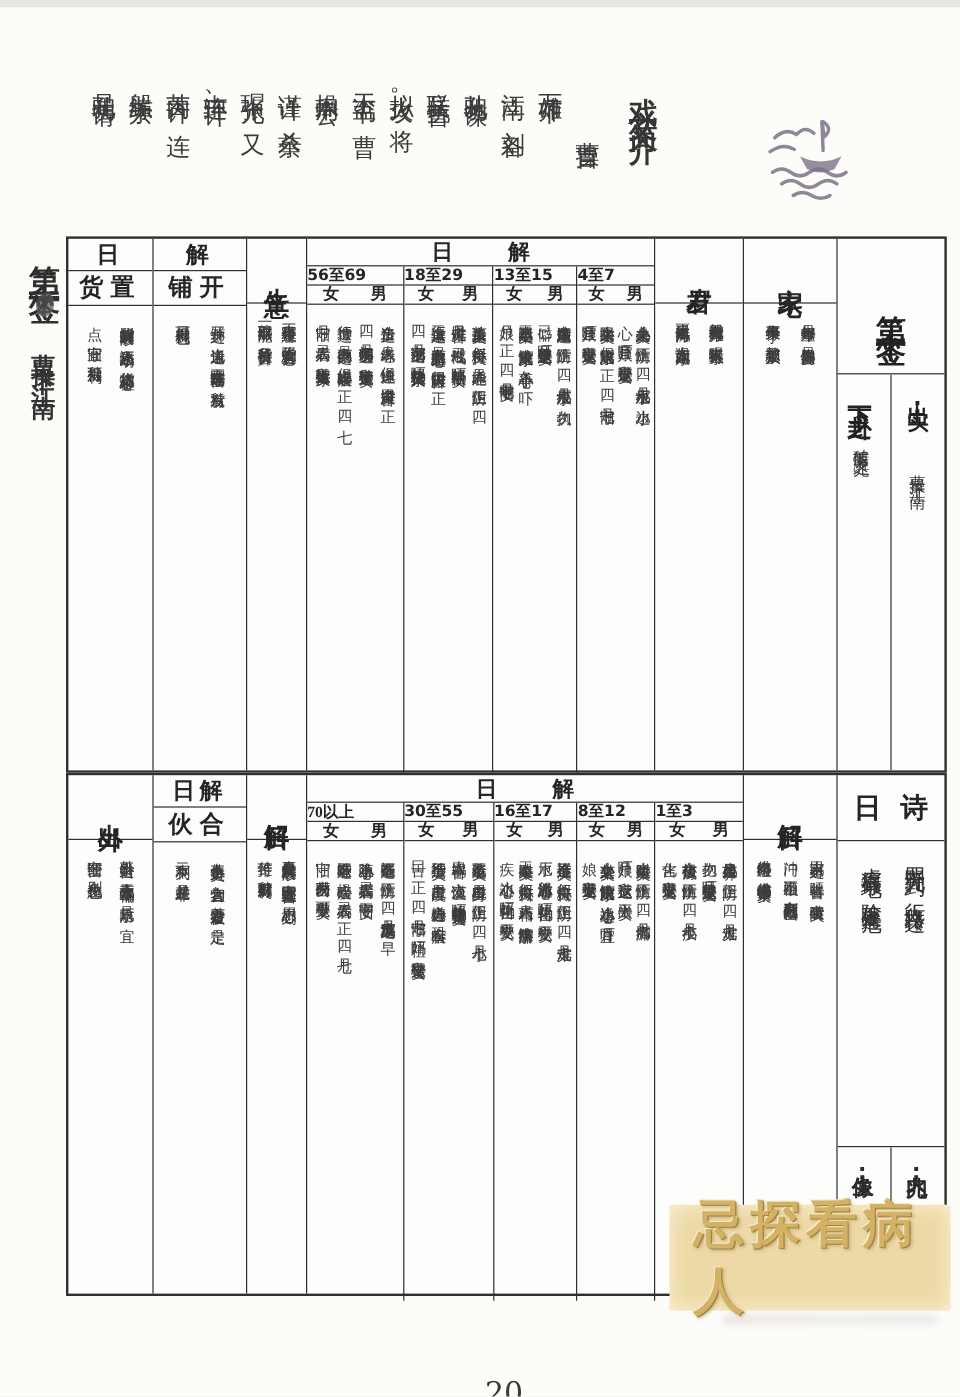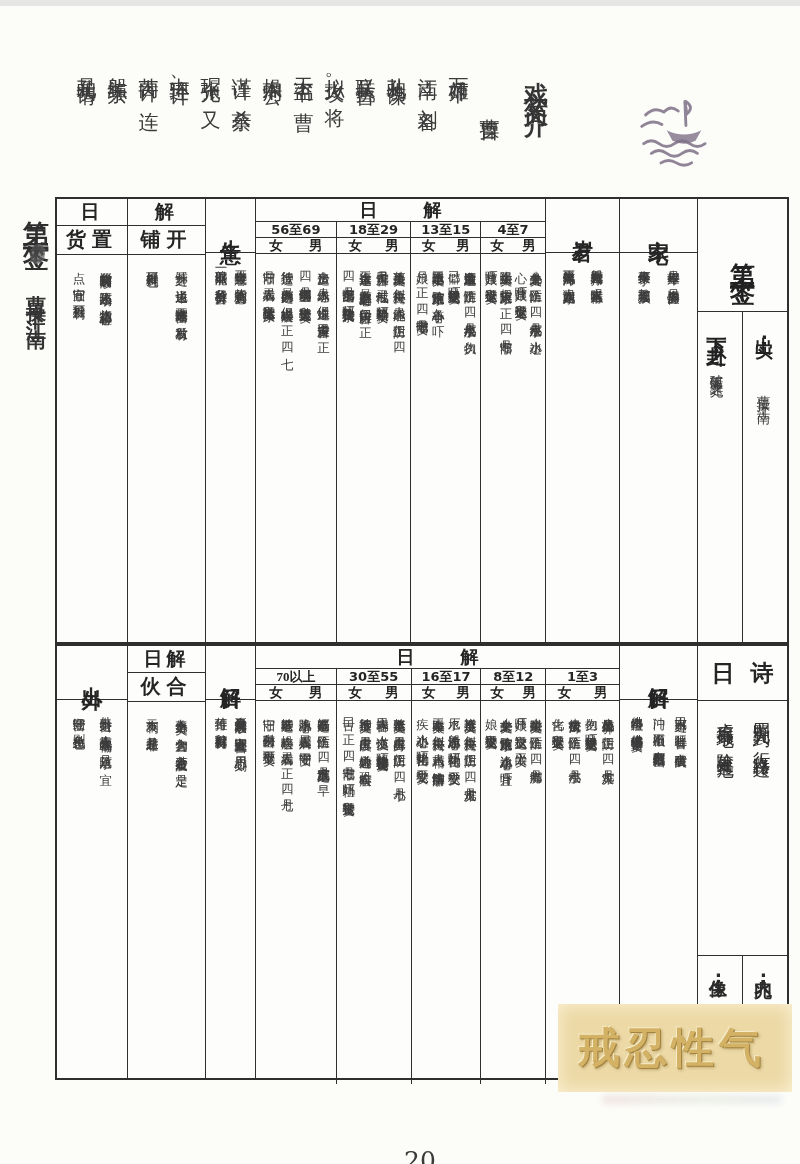--- a/index.html
+++ b/index.html
@@ -39,21 +39,21 @@
 
   .hdr-single{height:54px;border-bottom:1.8px solid #2f2f2f;display:flex;align-items:center;justify-content:center;}
   .hdr-single .vspan{writing-mode:vertical-rl;text-orientation:upright;font-size:21px;font-weight:700;letter-spacing:3px;color:#252525;}
   .hdr-top{height:26px;border-bottom:1.8px solid #2f2f2f;display:flex;align-items:center;justify-content:center;
            font-size:19px;font-weight:700;letter-spacing:4px;color:#252525;}
   .hdr-bottom{height:28px;border-bottom:1.8px solid #2f2f2f;display:flex;align-items:center;justify-content:center;
               font-size:20px;font-weight:700;letter-spacing:6px;color:#252525;}
   .ages-top{height:22px;border-bottom:1.6px solid #2f2f2f;display:flex;align-items:center;justify-content:center;
             gap:46px;font-size:18px;font-weight:700;color:#252525;}
   .age-label{height:15px;border-bottom:1.6px solid #2f2f2f;font-size:13px;font-weight:700;
-             text-align:center;line-height:15px;color:#252525;}
+             text-align:left;line-height:15px;color:#252525;}
   .genders{height:15px;border-bottom:1.6px solid #2f2f2f;display:flex;justify-content:space-around;
            font-size:13.5px;font-weight:700;line-height:15px;color:#252525;}
 
   .cell-content{display:flex;flex-direction:row-reverse;justify-content:space-evenly;
                 padding:7px 2px 0 2px;overflow:hidden;}
   .vline{writing-mode:vertical-rl;text-orientation:upright;font-size:12.5px;line-height:1.18;
          letter-spacing:.5px;color:#3c3c3c;}
 
   
   .sign-col{width:90px;}
@@ -375,18 +375,18 @@
         <div class="vline poem-line">虎狼吞墩地　险处更逢危</div>
       </div>
       <div class="omen-row">
         <div class="omen-cell">生像∶</div>
         <div class="omen-cell bl">内兆∶</div>
       </div>
     </div>
   </div>
 
   <div class="gold-box">
-    <span class="gold-text">戒忍性气</span>
+    <span class="gold-text">忌探看病人</span>
   </div>
   <div class="smudge"></div>
 
   <div class="pageno">20</div>
 </div>
 
 </body></html>

